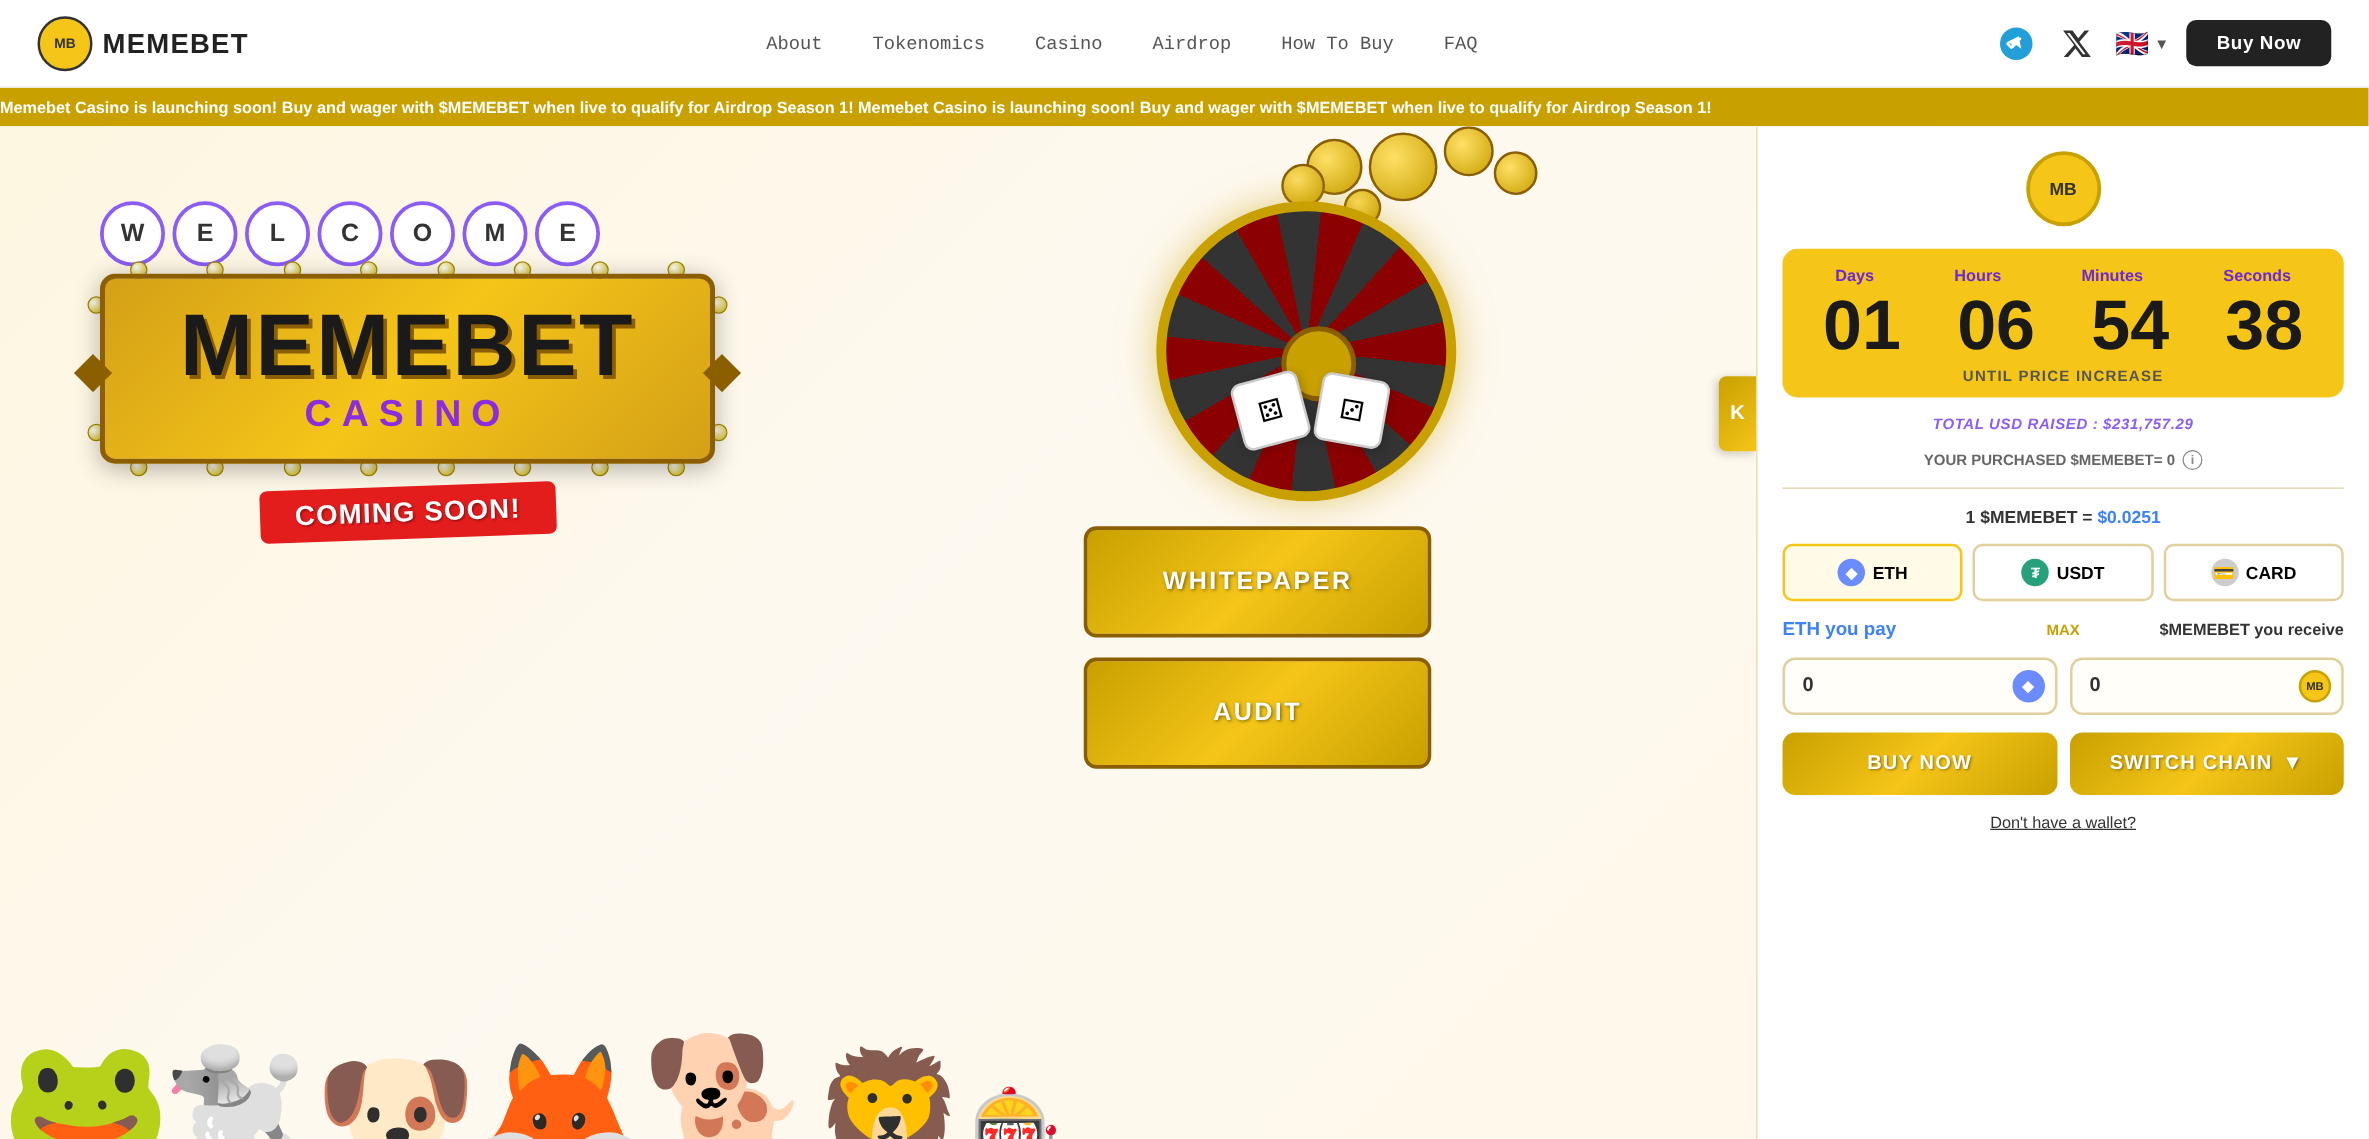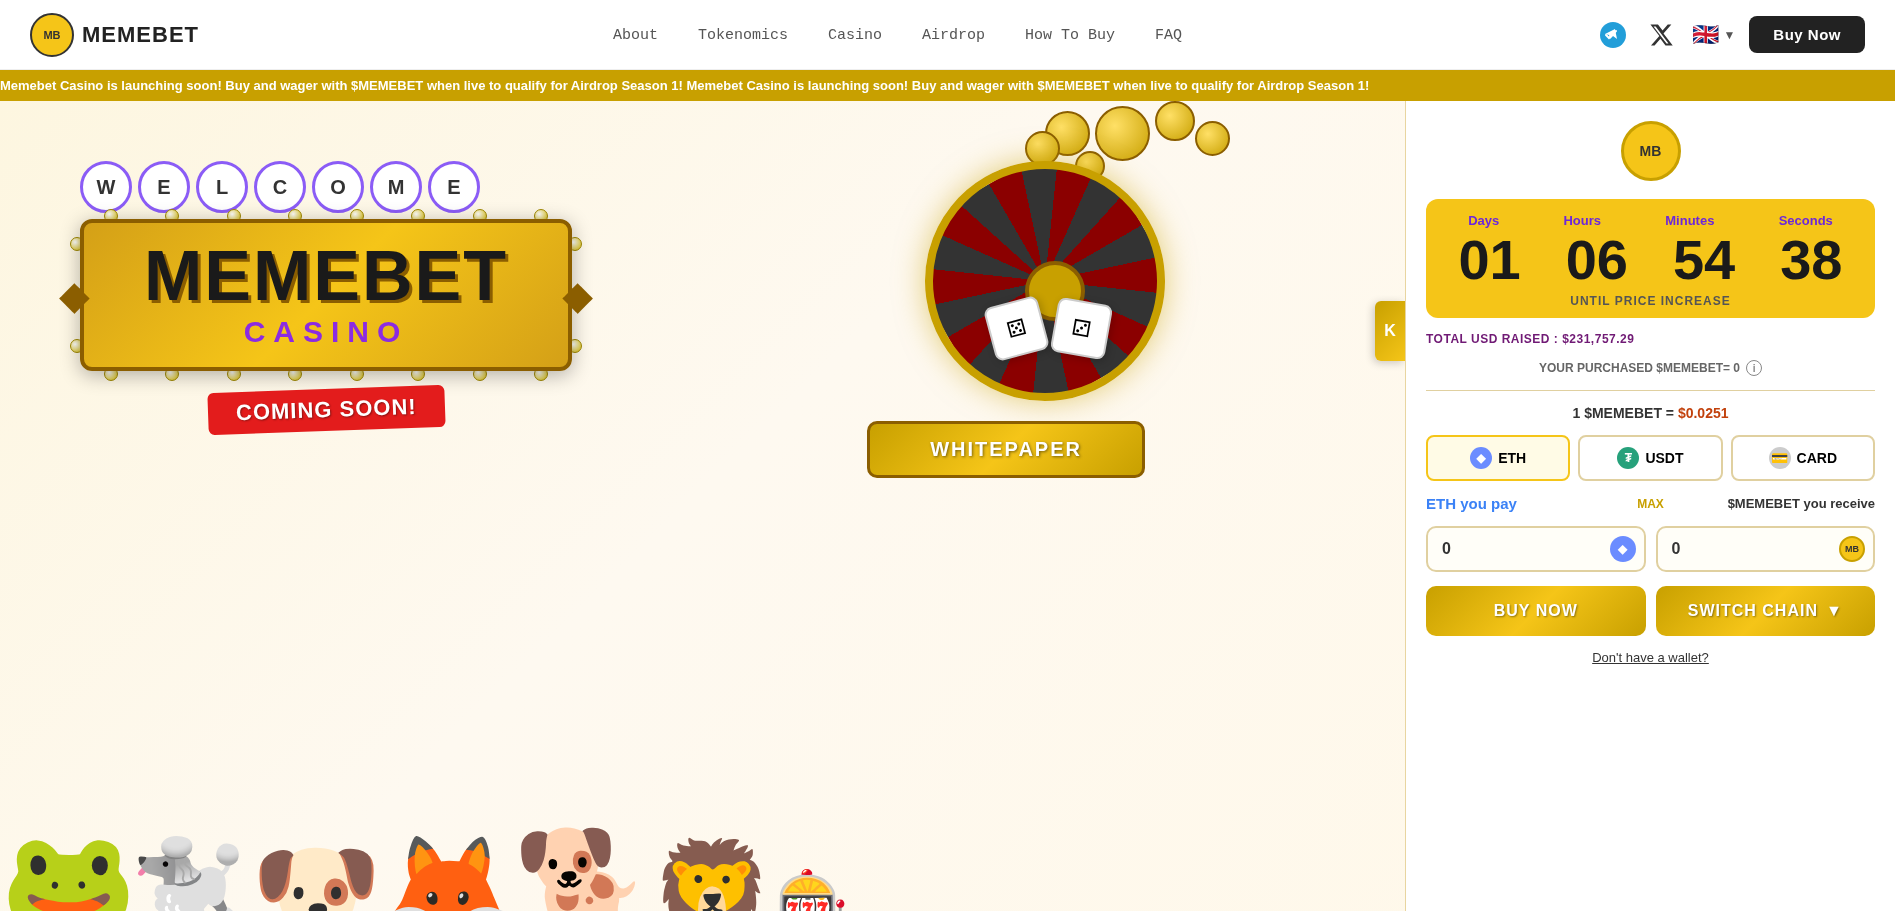--- a/index.html
+++ b/index.html
@@ -269,21 +269,21 @@
       right: 260px;
       top: 320px;
       display: flex;
       flex-direction: column;
       gap: 16px;
     }
     .hero-btn {
       background: linear-gradient(135deg, #c8a000, #f5c518, #c8a000);
       border: 3px solid #8b5e00;
       border-radius: 10px;
-      padding: 14px 60px;
+      padding: 30px 60px;
       font-size: 20px;
       font-weight: 900;
       color: #fff;
       text-shadow: 1px 1px 3px rgba(0,0,0,0.5);
       cursor: pointer;
       letter-spacing: 2px;
       text-align: center;
       min-width: 180px;
     }
 
@@ -367,24 +367,25 @@
       font-size: 12px;
       font-weight: 700;
       color: #555;
       margin-top: 6px;
       letter-spacing: 1px;
     }
 
     
     .stats-line {
       font-size: 12px;
-      color: #701a75;
-      text-align: left;
+      color: #8b5cf6;
+      text-align: center;
       font-weight: 600;
       letter-spacing: 0.5px;
+      font-style: italic;
     }
 
     .purchased-line {
       font-size: 12px;
       color: #666;
       text-align: center;
       font-weight: 600;
       display: flex;
       align-items: center;
       justify-content: center;
@@ -404,21 +405,21 @@
     }
 
     .divider { border: none; border-top: 1px solid #e0d0a0; }
 
     .price-line {
       text-align: center;
       font-size: 14px;
       font-weight: 700;
       color: #333;
     }
-    .price-highlight { color: #c2410c; }
+    .price-highlight { color: #3b82f6; }
 
     
     .payment-tabs {
       display: flex;
       gap: 8px;
     }
     .pay-tab {
       flex: 1;
       padding: 10px;
       border-radius: 8px;
@@ -687,20 +688,21 @@
         </div>
       </div>
 
       <div style="text-align:center; margin-top:8px;">
         <div class="coming-soon-badge">COMING SOON!</div>
       </div>
     </div>
 
     <div class="hero-buttons">
       <button class="hero-btn">WHITEPAPER</button>
+      <button class="hero-btn">AUDIT</button>
     </div>
 
     <div class="characters-row">
 
       <div style="font-size:110px; line-height:1;">🐸</div>
 
       <div style="font-size:100px; line-height:1; margin-left:-10px;">🐩</div>
 
       <div style="font-size:105px; line-height:1;">🐶</div>
 

